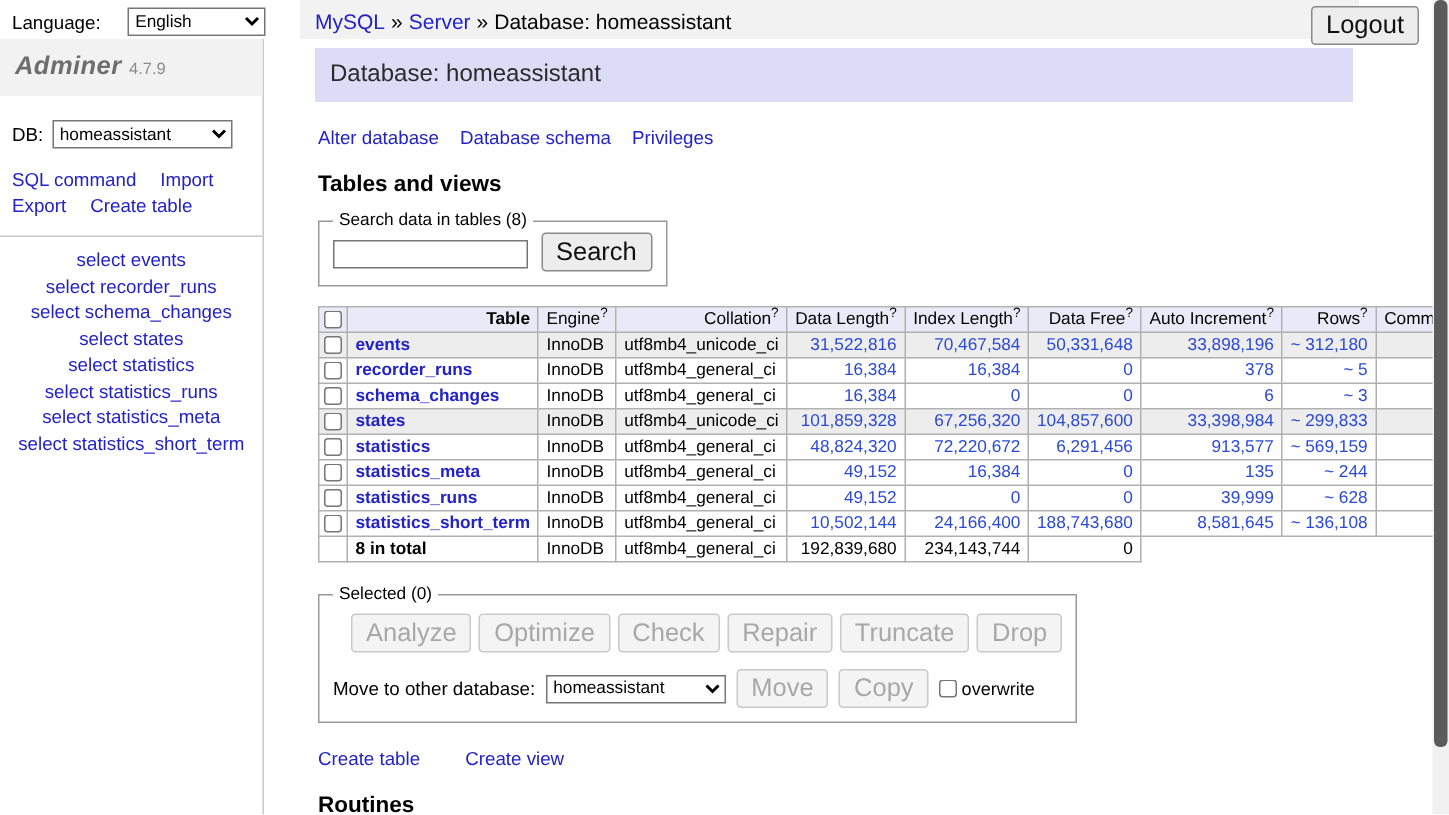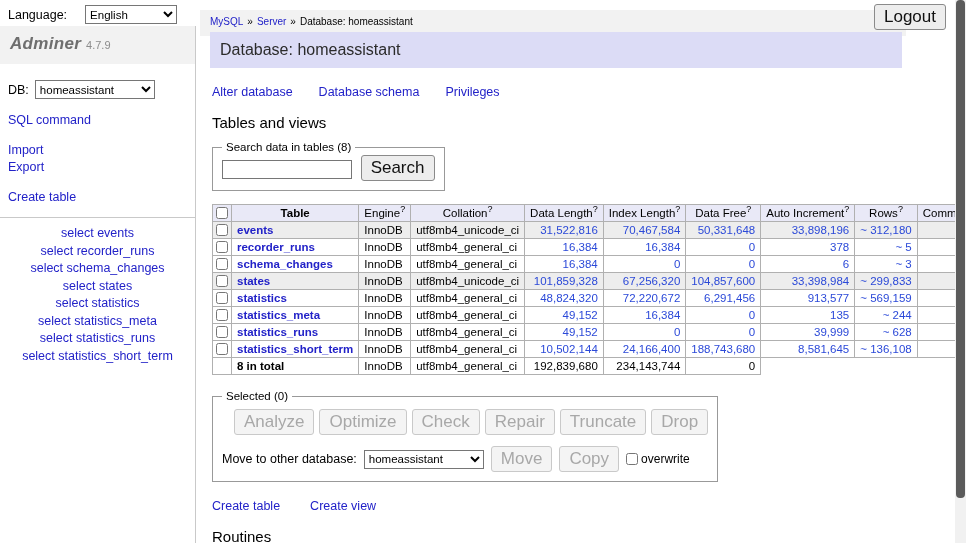--- a/index.html
+++ b/index.html
@@ -19,55 +19,55 @@
     background: #ededed; border-radius: 3px; color: #111; cursor: pointer;
   }
   button.disabled, button:disabled {
     color: #a8a8a8; border-color: #c9c9c9; background: #f4f4f4; cursor: default;
   }
 
   
   .lang-row { position: absolute; left: 8px; top: 5px; display: flex; align-items: center; gap: 18px; font-size: 12.5px; }
   .lang-row select { width: 92px; }
   .breadcrumb {
-    position: absolute; left: 200px; top: 10px; width: 706px; height: 26px;
-    background: var(--bar, #f2f2f2); font-size: 10px; padding: 6px 0 0 10px;
+    position: absolute; left: 200px; top: 0; width: 706px; height: 26px;
+    background: var(--bar, #f2f2f2); font-size: 14px; padding: 6px 0 0 10px;
   }
   .breadcrumb .sep { margin: 0 4px; color: #000; }
   .logout-btn { position: absolute; right: 20px; top: 4px; }
 
   
-  .sidebar { position: absolute; left: 0; top: 26px; width: 196px; bottom: 0; border-right: 1px solid #c9c9c9; background: #fff; }
+  .sidebar { position: absolute; left: 0; top: 26px; width: 176px; bottom: 0; border-right: 1px solid #c9c9c9; background: #fff; }
   .sb-head { background: var(--bar, #f2f2f2); height: 38px; padding: 8px 10px; }
   .sb-app { font-style: italic; font-weight: bold; color: #6e6e6e; font-size: 17px; letter-spacing: .3px; }
   .sb-ver { font-size: 11px; color: #8c8c8c; margin-left: 5px; }
   .sb-db { padding: 16px 8px 2px; display: flex; align-items: center; gap: 6px; font-size: 12.5px; }
   .sb-db select { width: 120px; }
   .sb-links { padding: 12px 8px 2px; font-size: 12.5px; }
-  .sb-links .row { display: flex; gap: 16px; margin-bottom: 3px; flex-direction: column; }
+  .sb-links .row { display: flex; gap: 16px; margin-bottom: 3px; }
   .sb-sep { border: none; border-top: 1px solid #c9c9c9; margin: 8px 0 8px 0; }
   .sb-tables { padding: 0 8px; font-size: 12.5px; }
   .sb-tables > div { margin-bottom: 2px; line-height: 15.5px; text-align: center; }
 
   
   .main { position: absolute; left: 210px; top: 26px; width: 692px; }
   .h2band {
     background: var(--band, #dcdcf6); height: 36px; line-height: 36px;
     padding-left: 10px; font-size: 16px; color: #2b2b2b; margin: 6px 0 17px 0; font-weight: 400;
   }
-  .actions { display: flex; gap: 26px; font-size: 12.5px; margin: 0 0 15px 2px; }
-  h3 { font-size: 15px; font-weight: 400; color: #000; margin: 0 0 10px 2px; }
+  .actions { display: flex; gap: 14px; font-size: 12.5px; margin: 0 0 15px 2px; }
+  h3 { font-size: 15px; font-weight: 700; color: #000; margin: 0 0 10px 2px; }
   fieldset { border: 1px solid #999; padding: 2px 9px 9px 9px; display: inline-block; background: #fff; }
   legend { font-size: 11.5px; padding: 0 4px; }
   .search-fieldset { margin: 0 16px 13px 2px; }
   .search-input { width: 130px; height: 19px; border: 1px solid #767676; font-size: 12px; padding: 0 3px; margin-right: 5px; }
 
   table { border-collapse: collapse; font-size: 11.5px; margin-left: 2px; background: #fff; }
   th, td { border: 1px solid #b0b0b0; padding: 1px 5px; height: 17px; white-space: nowrap; }
-  thead th { background: var(--thead, #e9e9f7); font-weight: 400; text-align: center; }
+  thead th { background: var(--thead, #e9e9f7); font-weight: 400; text-align: right; }
   th.col-table { font-weight: bold; }
   th sup, td sup { font-size: 9px; line-height: 0; }
   td.cb, th.cb { text-align: center; padding: 1px 3px; }
   input[type="checkbox"] { width: 12px; height: 12px; vertical-align: middle; }
   td.name a { font-weight: bold; }
   td.num { text-align: right; color: var(--num, #2b49d8); }
   tr.shaded td { background: var(--shade, #ededed); }
   td.ft-label { font-weight: bold; }
   td.ft-num { text-align: right; }
   td.no-border { border: none; }
@@ -121,22 +121,22 @@
         <a>Create table</a>
       </div>
     </div>
   <hr class="sb-sep">
   <div class="sb-tables" id="sb-tables">
       <div><a>select events</a></div>
       <div><a>select recorder_runs</a></div>
       <div><a>select schema_changes</a></div>
       <div><a>select states</a></div>
       <div><a>select statistics</a></div>
+      <div><a>select statistics_runs</a></div>
       <div><a>select statistics_meta</a></div>
-      <div><a>select statistics_runs</a></div>
       <div><a>select statistics_short_term</a></div>
     </div>
 </div>
 
 <div class="main">
   <div class="h2band">Database: homeassistant</div>
 
   <div class="actions" id="actions">
       <a>Alter database</a>
       <a>Database schema</a>

